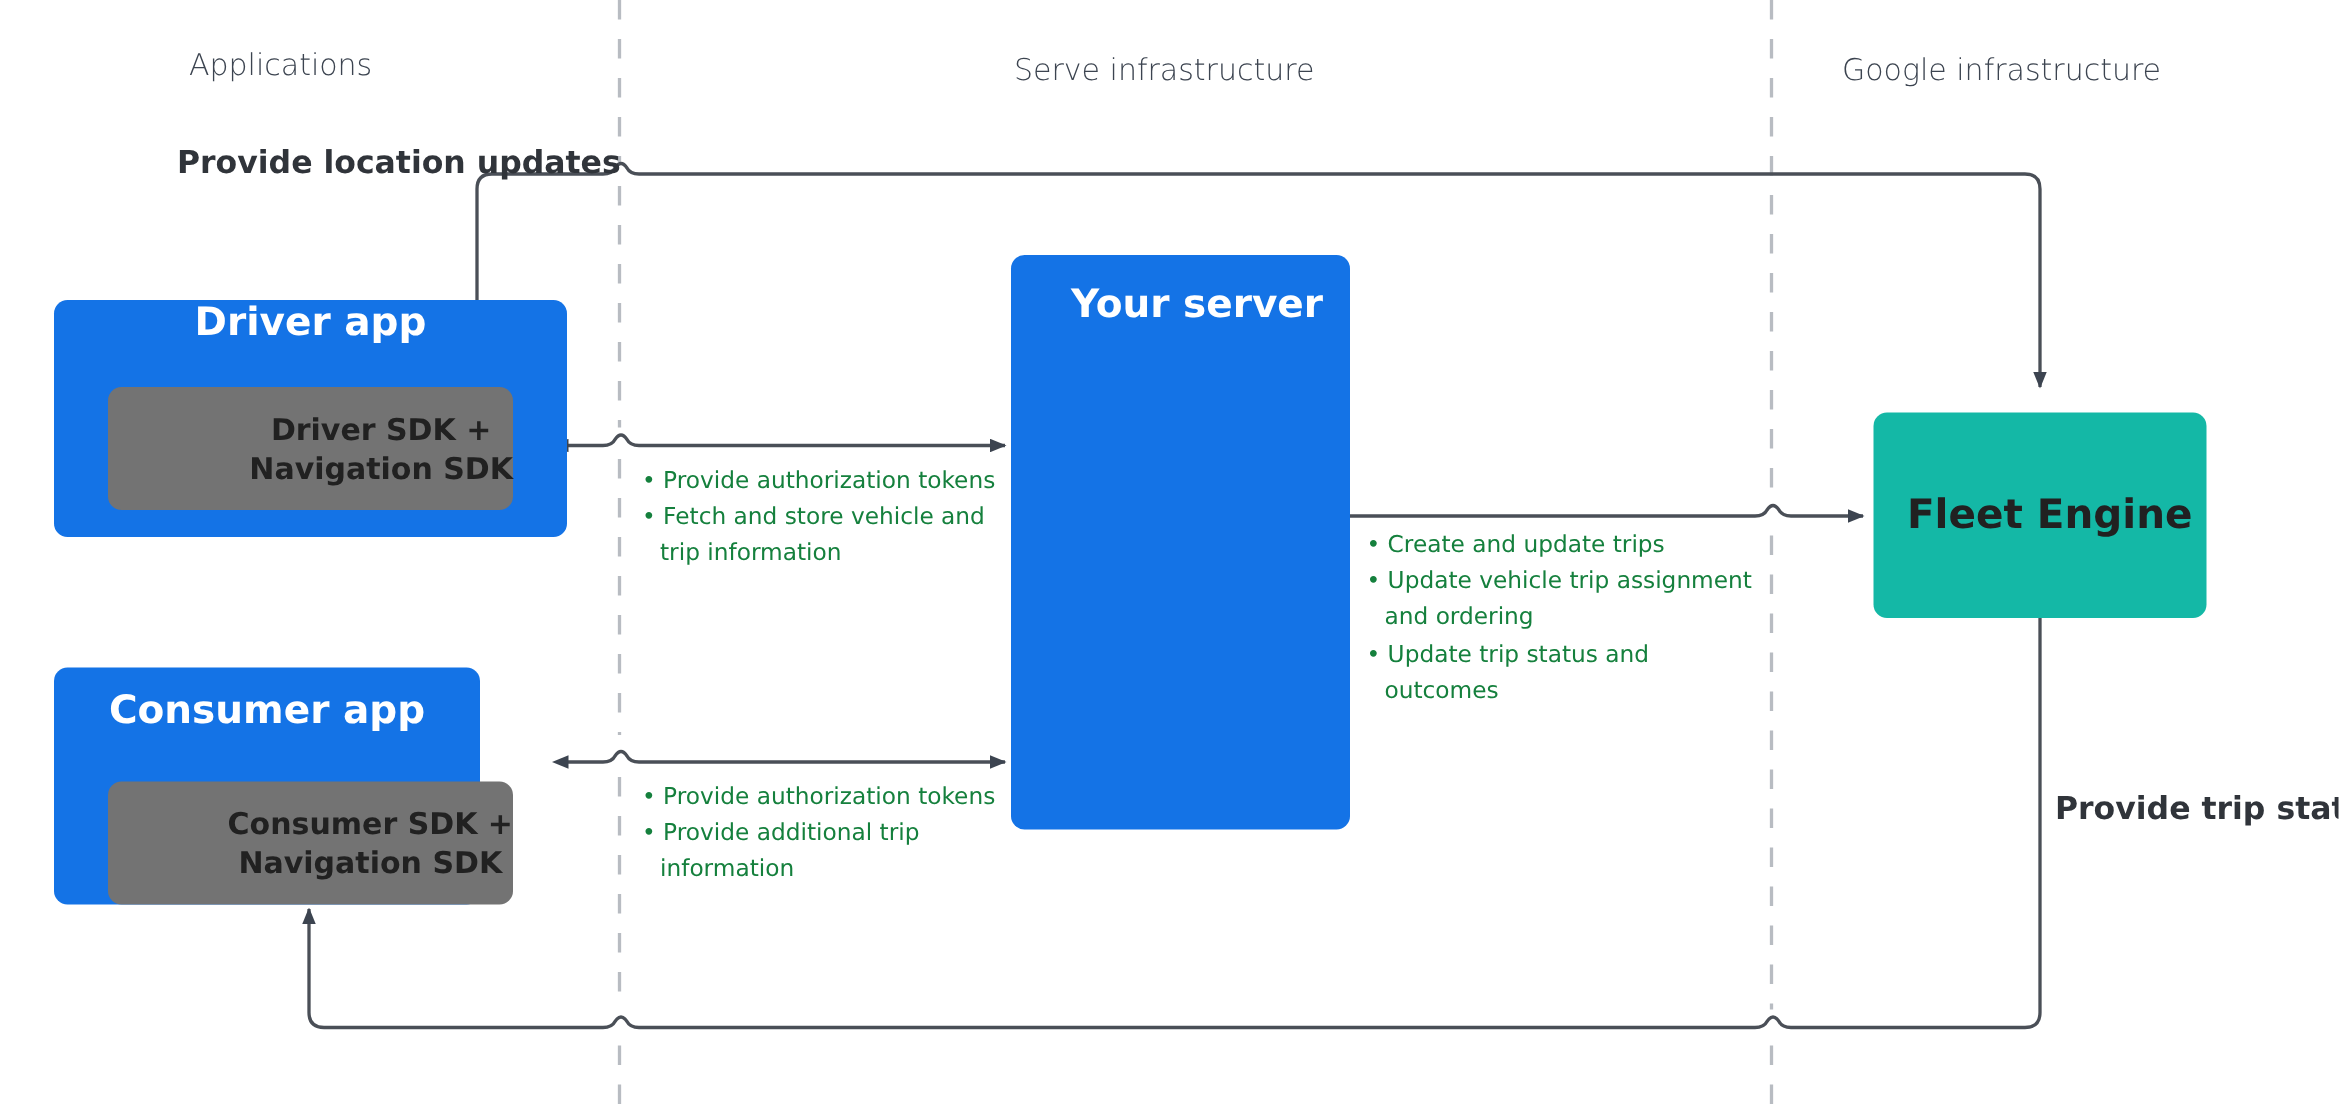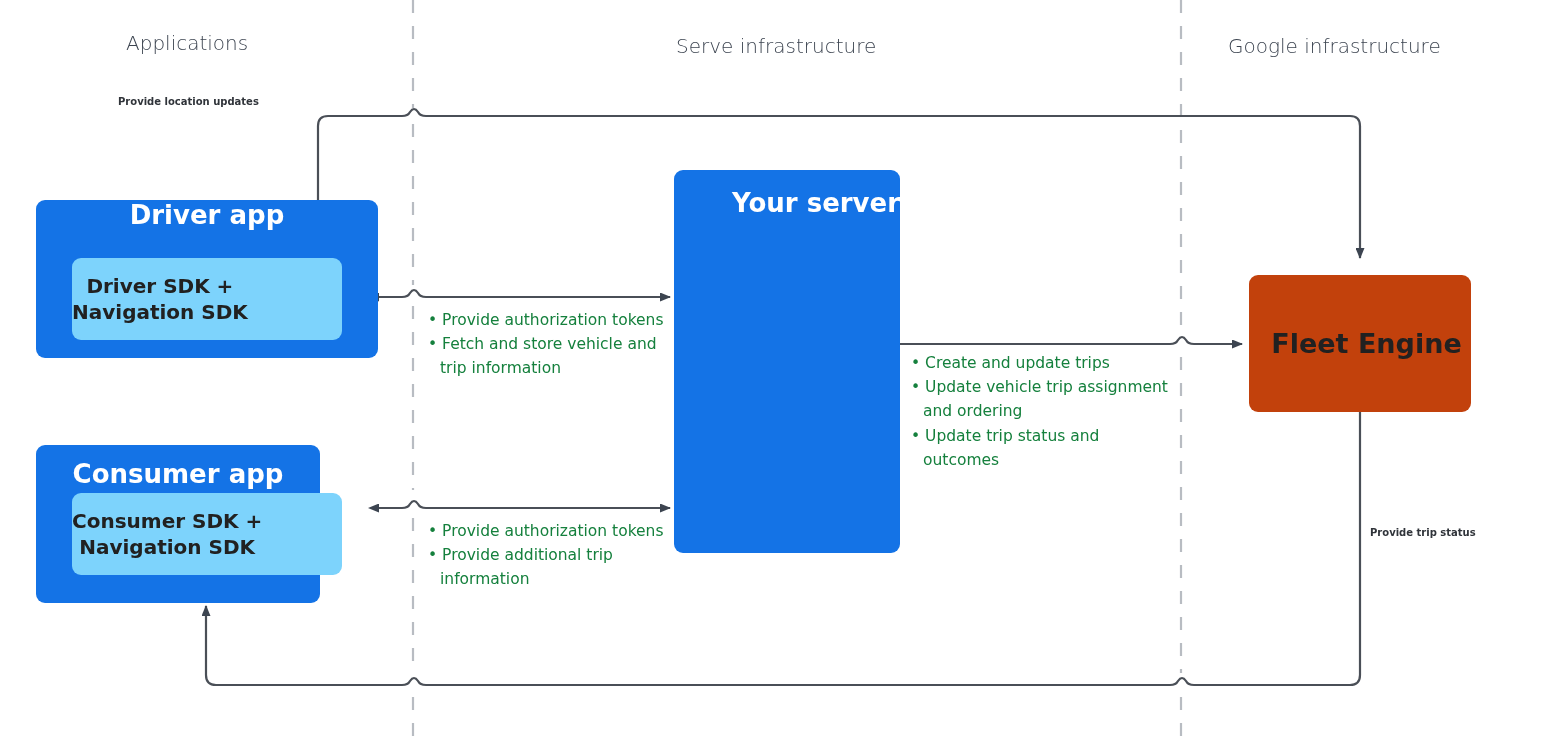--- a/index.html
+++ b/index.html
@@ -31,42 +31,42 @@
   }
   .node {
     position: absolute;
     box-sizing: border-box;
   }
   .node-blue {
     background: #1473e6;
     border-radius: 9px;
   }
   .node-yellow {
-    background: #c2410c;
+    background: #14b8a6;
     border-radius: 9px;
     padding-left: 13px;
   }
   .node-title {
     font-family: "DejaVu Sans", sans-serif;
     font-weight: bold;
     color: #ffffff;
     font-size: 26px;
     text-align: center;
     white-space: nowrap;
   }
   .node-title-left {
-    text-align: right;
+    text-align: center;
   }
   .inner-box {
     position: absolute;
-    background: #7dd3fc;
+    background: #737373;
     border-radius: 9px;
     display: flex;
     align-items: center;
-    justify-content: flex-start;
+    justify-content: flex-end;
   }
   .inner-label {
     font-family: "DejaVu Sans", sans-serif;
     font-weight: bold;
     color: #212121;
     font-size: 20px;
     text-align: center;
     line-height: 1.32;
   }
   .fleet-label {
@@ -74,21 +74,21 @@
     font-weight: bold;
     color: #212121;
     font-size: 27px;
     text-align: center;
     white-space: nowrap;
   }
   .edge-label {
     position: absolute;
     font-family: "DejaVu Sans", sans-serif;
     font-weight: bold;
-    font-size: 10px;
+    font-size: 21px;
     color: #30343a;
     white-space: nowrap;
   }
   .bullet-list {
     position: absolute;
     font-family: "DejaVu Sans", sans-serif;
     font-weight: normal;
     font-size: 15.5px;
     color: #15803d;
     line-height: 1.56;
@@ -167,21 +167,21 @@
   <div class="inner-box" style="left:36px; top:58px; width:270px; height:82px;">
     <div class="inner-label">
       <span>Driver SDK +</span><br>
       <span>Navigation SDK</span>
     </div>
   </div>
 </div>
 
 <div class="node node-blue" style="left:36px; top:445px; width:284px; height:158px;">
   <div class="node-title" style="margin-top:14px;">Consumer app</div>
-  <div class="inner-box" style="left:36px; top:48px; width:270px; height:82px;">
+  <div class="inner-box" style="left:36px; top:76px; width:270px; height:82px;">
     <div class="inner-label">
       <span>Consumer SDK +</span><br>
       <span>Navigation SDK</span>
     </div>
   </div>
 </div>
 
 <div class="node node-blue" style="left:674px; top:170px; width:226px; height:383px;">
   <div class="node-title node-title-left" style="margin:18px 0 0 22px;">Your server</div>
 </div>

